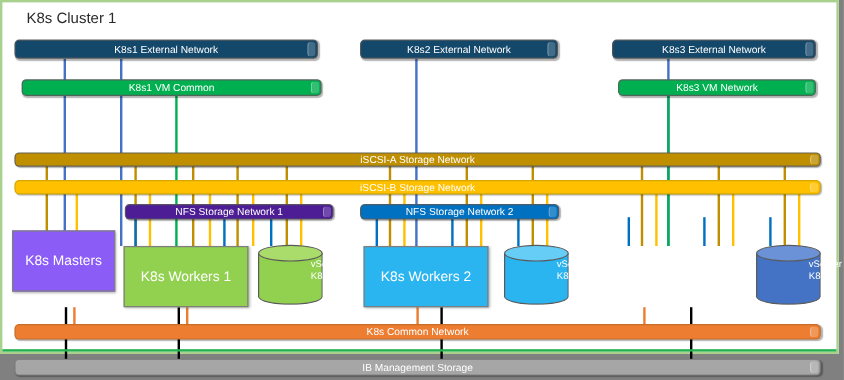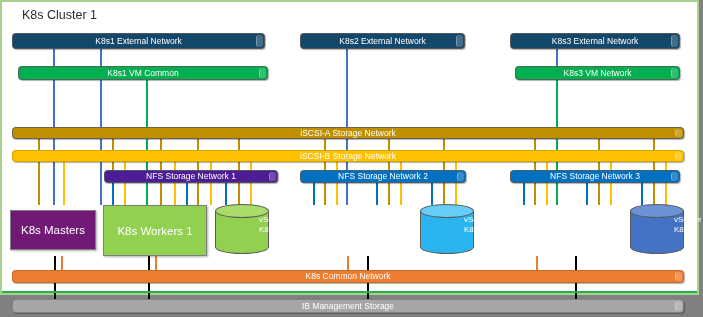--- a/index.html
+++ b/index.html
@@ -199,30 +199,29 @@
   </div>
 
   <div class="bar" style="left:92px;top:170px;width:174px;height:13px;background:#4c1d95;margin-left:12px;">
     <span>NFS Storage Network 1</span>
     <span class="cap"></span>
   </div>
   <div class="bar" style="left:300px;top:170px;width:166px;height:13px;background:#0070c0;">
     <span>NFS Storage Network 2</span>
     <span class="cap"></span>
   </div>
-  <div class="bar" style="left:510px;top:170px;width:170px;height:13px;background:#0070c0;">
-    <span>NFS Storage Network 3</span>
-    <span class="cap"></span>
-  </div>
-
-  <div class="node" style="left:10px;top:210px;width:86px;height:40px;background:#701a75;">
+
+  <div class="node" style="left:10px;top:192px;width:86px;height:51px;background:#8b5cf6;">
     <span>K8s Masters</span>
   </div>
   <div class="node" style="left:103px;top:205px;width:104px;height:51px;background:#92d050;">
     <span>K8s Workers 1</span>
+  </div>
+  <div class="node" style="left:303px;top:205px;width:104px;height:51px;background:#2ab4f0;">
+    <span>K8s Workers 2</span>
   </div>
 
   <div class="cyl green" style="left:215px;top:204px;width:54px;height:50px;">
     <div class="body"></div>
     <div class="top"></div>
     <div class="lbl">
       <div>vServer</div>
       <div>K8s1</div>
     </div>
   </div>

